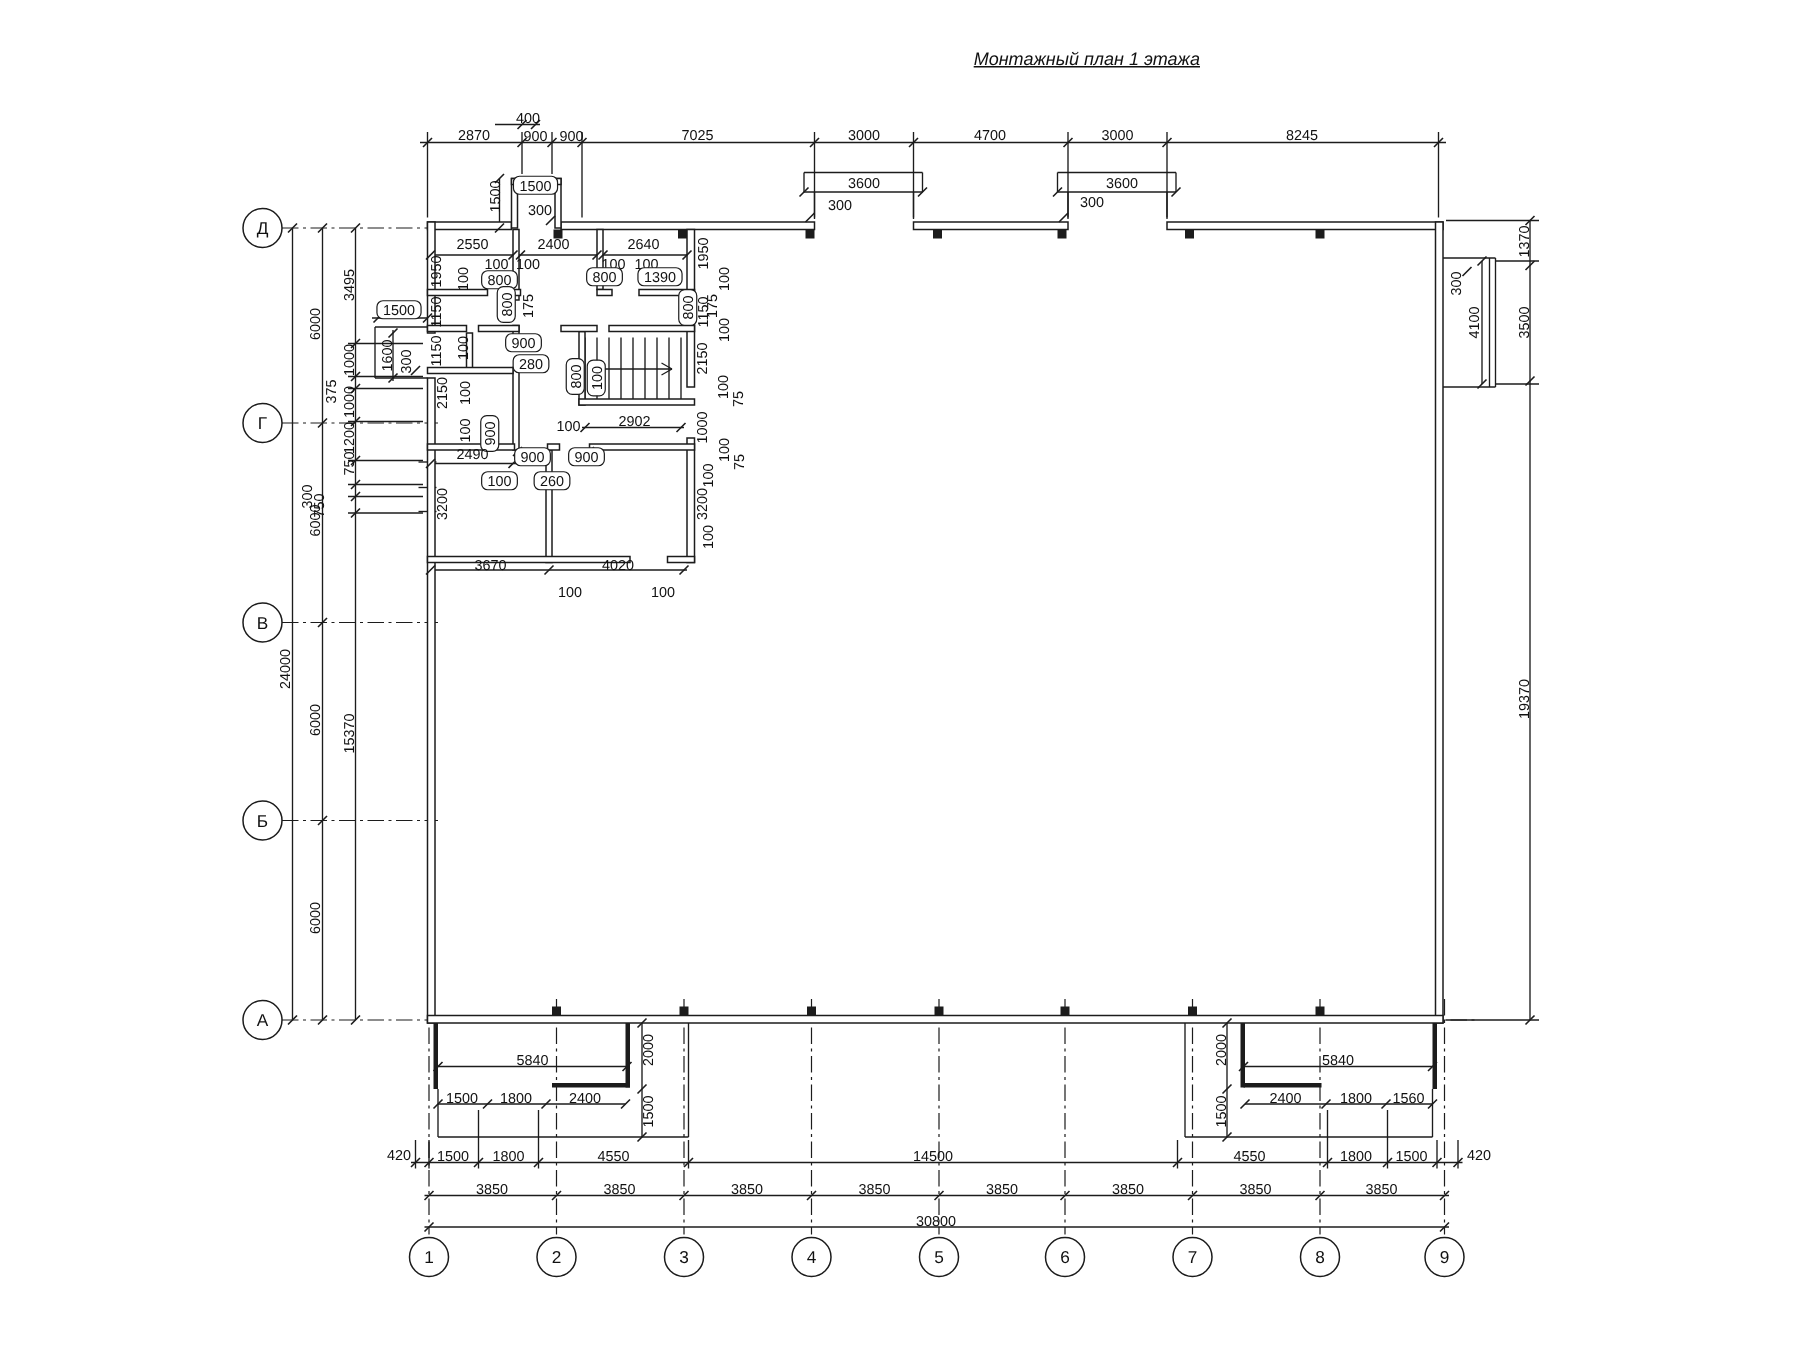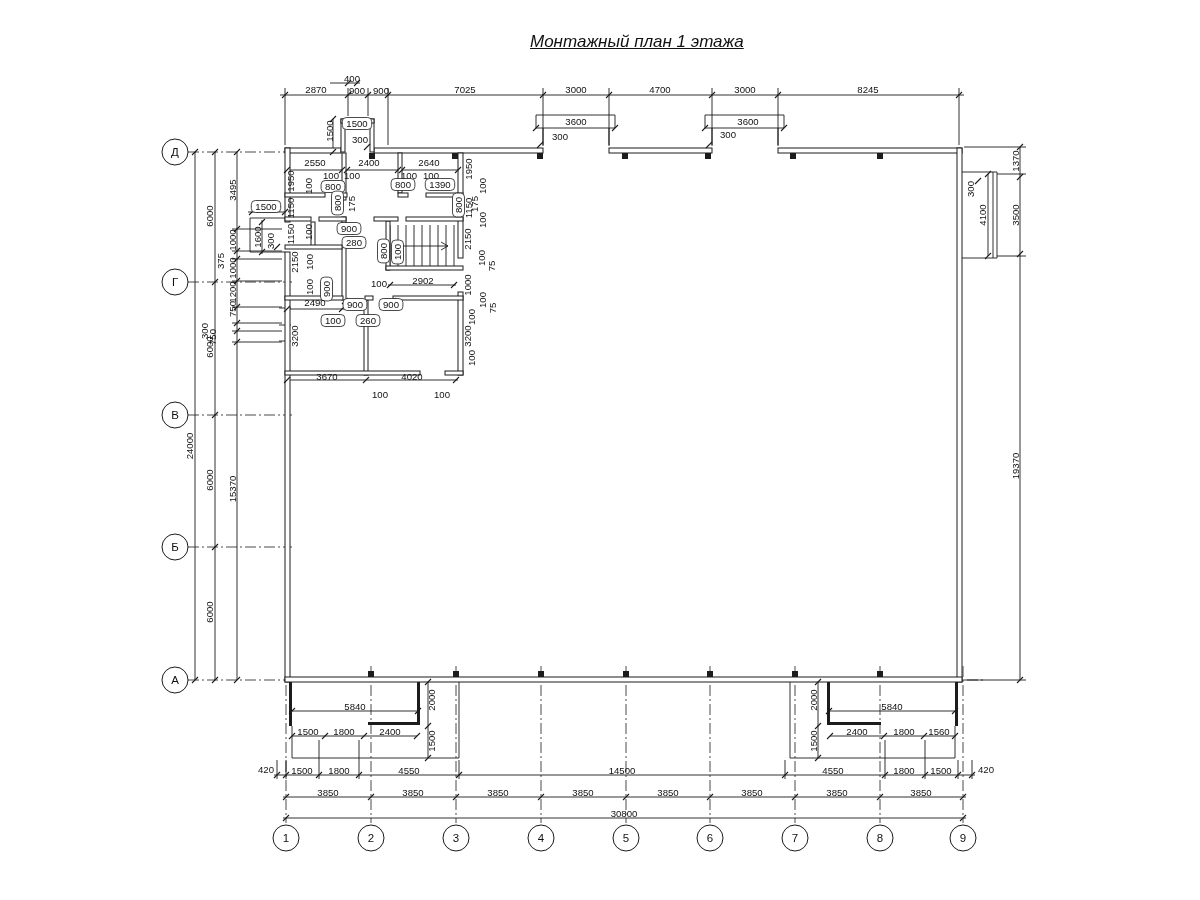--- a/index.html
+++ b/index.html
@@ -1,19 +1,19 @@
 <!DOCTYPE html>
 <html><head>
 <meta charset="utf-8">
 <style>
   html,body{margin:0;padding:0;background:#ffffff;}
   .page{position:relative;width:1200px;height:900px;background:#ffffff;overflow:hidden;
         font-family:"Liberation Sans",sans-serif;}
-  .title{position:absolute;left:530px;top:32px;width:270px;text-align:left;
-         font-style:italic;font-size:17px;color:#111;text-decoration:underline;}
+  .title{position:absolute;left:530px;top:32px;width:270px;text-align:right;
+         font-style:italic;font-size:12px;color:#111;text-decoration:underline;}
   svg{position:absolute;left:0;top:0;}
   text{font-family:"Liberation Sans",sans-serif;fill:#111;}
 </style>
 </head>
 <body>
 
 <div class="page">
   <div class="title">Монтажный план 1 этажа</div>
   <svg id="plan" width="1200" height="900" viewBox="0 0 1200 900">
       <line x1="188" y1="152" x2="292" y2="152" stroke="#1c1c1c" stroke-width="0.8" stroke-dasharray="11 3 2 3"></line>

